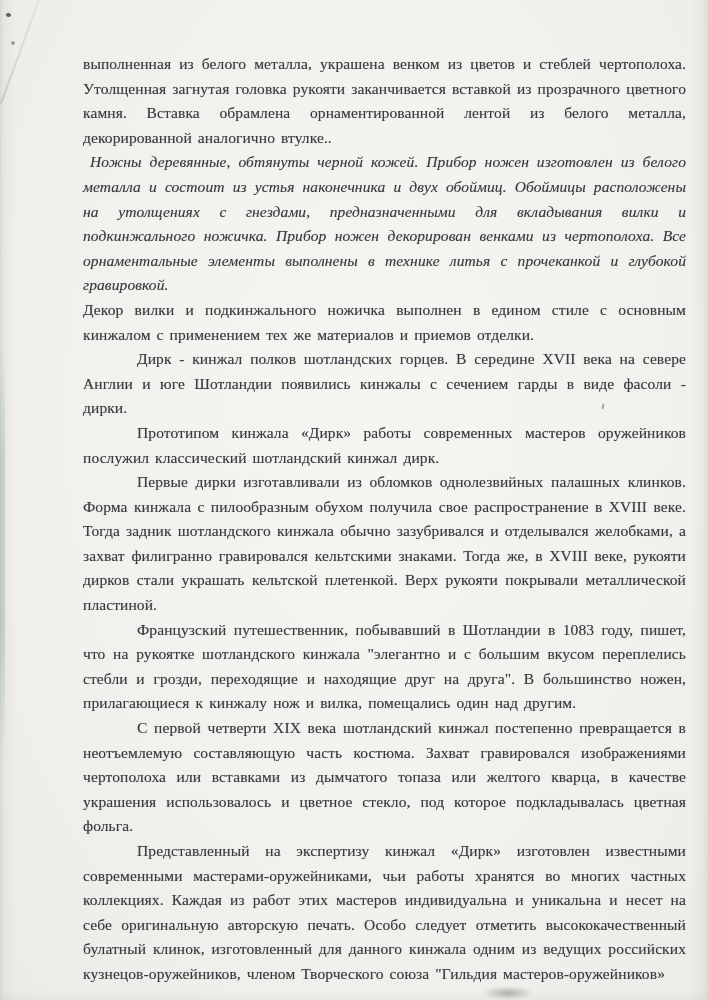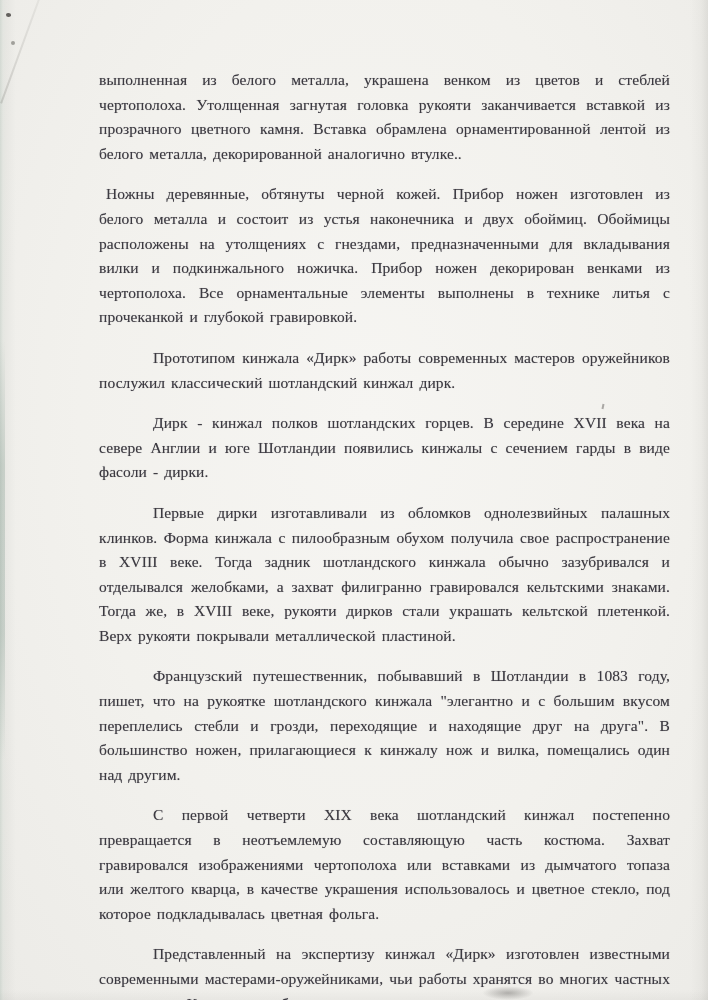--- a/index.html
+++ b/index.html
@@ -26,23 +26,23 @@
     width: 603px;
     font-size: 15.5px;
     line-height: 24.6px;
     color: #3c3a41;
     text-align: justify;
     text-align-last: left;
     word-spacing: 2px;
     letter-spacing: 0.1px;
     text-shadow: 0 0 0.8px rgba(60,58,66,0.45);
   }
-  .text-block p { margin: 16px; padding: 0; }
+  .text-block p { margin: 0; padding: 0; }
   .text-block p.indent { text-indent: 54px; }
-  .text-block p.small-indent { text-indent: 7px; }
+  .text-block p.small-indent { text-indent: 7px; font-style: italic; }
 
   
   .crease {
     position: absolute;
     left: -36px;
     top: 50px;
     width: 112px;
     height: 1.5px;
     background: linear-gradient(90deg, rgba(100,98,92,0.22), rgba(100,98,92,0.08));
     transform: rotate(-70deg);
@@ -92,21 +92,22 @@
   <div class="crease"></div>
   <div class="speck-1"></div>
   <div class="speck-2"></div>
   <div class="edge-shade-left"></div>
   <div class="tick-mark"></div>
   <div class="smudge"></div>
 
   <main class="text-block">
     <p>выполненная из белого металла, украшена венком из цветов и стеблей чертополоха. Утолщенная загнутая головка рукояти заканчивается вставкой из прозрачного цветного камня. Вставка обрамлена орнаментированной лентой из белого металла, декорированной аналогично втулке..</p>
     <p class="small-indent">Ножны деревянные, обтянуты черной кожей. Прибор ножен изготовлен из белого металла и состоит из устья наконечника и двух обоймиц. Обоймицы расположены на утолщениях с гнездами, предназначенными для вкладывания вилки и подкинжального ножичка. Прибор ножен декорирован венками из чертополоха. Все орнаментальные элементы выполнены в технике литья с прочеканкой и глубокой гравировкой.</p>
+    <p>Декор вилки и подкинжального ножичка выполнен в едином стиле с основным кинжалом с применением тех же материалов и приемов отделки.</p>
+    <p class="indent">Дирк - кинжал полков шотландских горцев. В середине XVII века на севере Англии и юге Шотландии появились кинжалы с сечением гарды в виде фасоли - дирки.</p>
     <p class="indent">Прототипом кинжала «Дирк» работы современных мастеров оружейников послужил классический шотландский кинжал дирк.</p>
-    <p class="indent">Дирк - кинжал полков шотландских горцев. В середине XVII века на севере Англии и юге Шотландии появились кинжалы с сечением гарды в виде фасоли - дирки.</p>
     <p class="indent">Первые дирки изготавливали из обломков однолезвийных палашных клинков. Форма кинжала с пилообразным обухом получила свое распространение в XVIII веке. Тогда задник шотландского кинжала обычно зазубривался и отделывался желобками, а захват филигранно гравировался кельтскими знаками. Тогда же, в XVIII веке, рукояти дирков стали украшать кельтской плетенкой. Верх рукояти покрывали металлической пластиной.</p>
     <p class="indent">Французский путешественник, побывавший в Шотландии в 1083 году, пишет, что на рукоятке шотландского кинжала "элегантно и с большим вкусом переплелись стебли и грозди, переходящие и находящие друг на друга". В большинство ножен, прилагающиеся к кинжалу нож и вилка, помещались один над другим.</p>
     <p class="indent">С первой четверти XIX века шотландский кинжал постепенно превращается в неотъемлемую составляющую часть костюма. Захват гравировался изображениями чертополоха или вставками из дымчатого топаза или желтого кварца, в качестве украшения использовалось и цветное стекло, под которое подкладывалась цветная фольга.</p>
     <p class="indent">Представленный на экспертизу кинжал «Дирк» изготовлен известными современными мастерами-оружейниками, чьи работы хранятся во многих частных коллекциях. Каждая из работ этих мастеров индивидуальна и уникальна и несет на себе оригинальную авторскую печать. Особо следует отметить высококачественный булатный клинок, изготовленный для данного кинжала одним из ведущих российских кузнецов-оружейников, членом Творческого союза "Гильдия мастеров-оружейников»</p>
   </main>
 
 </div>
 
 </body></html>

